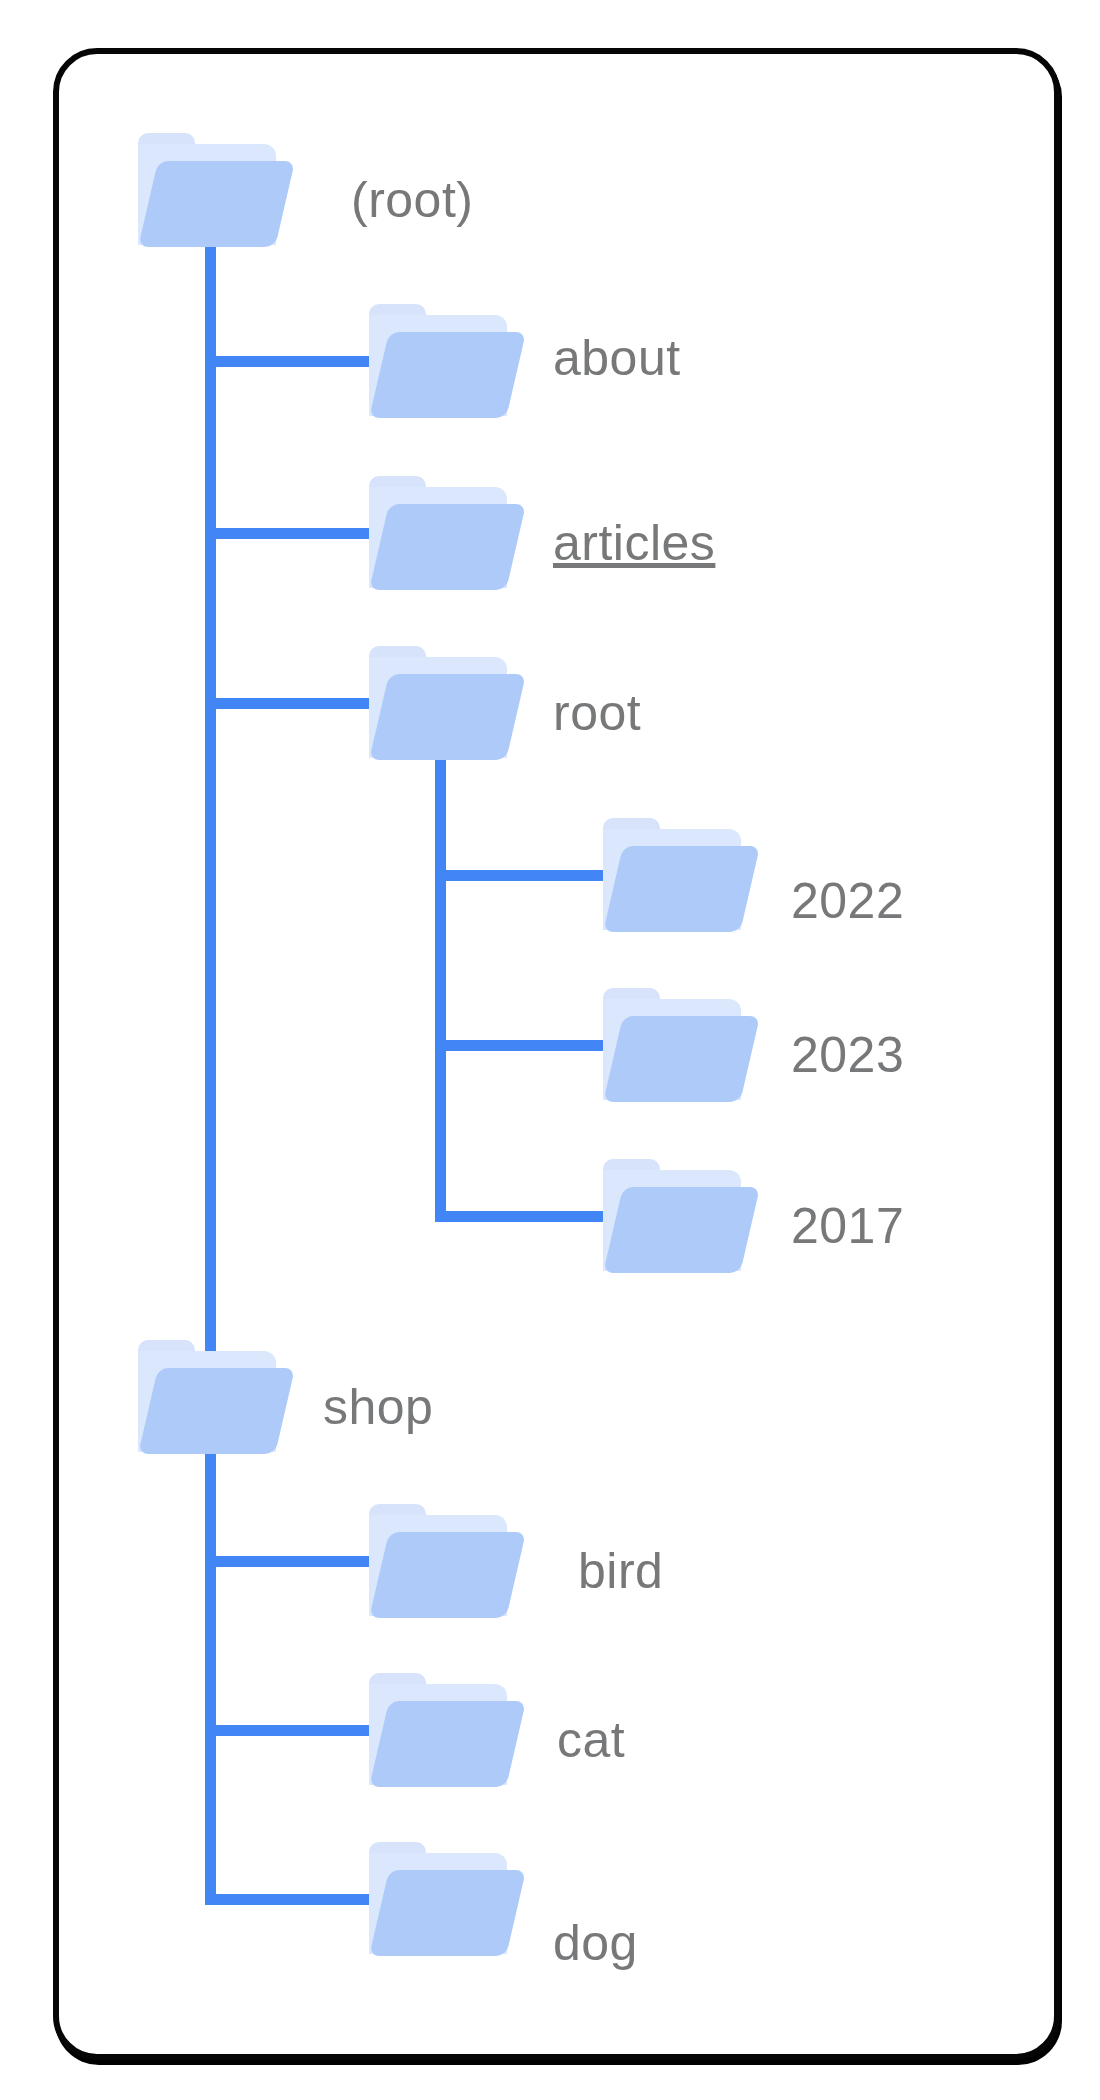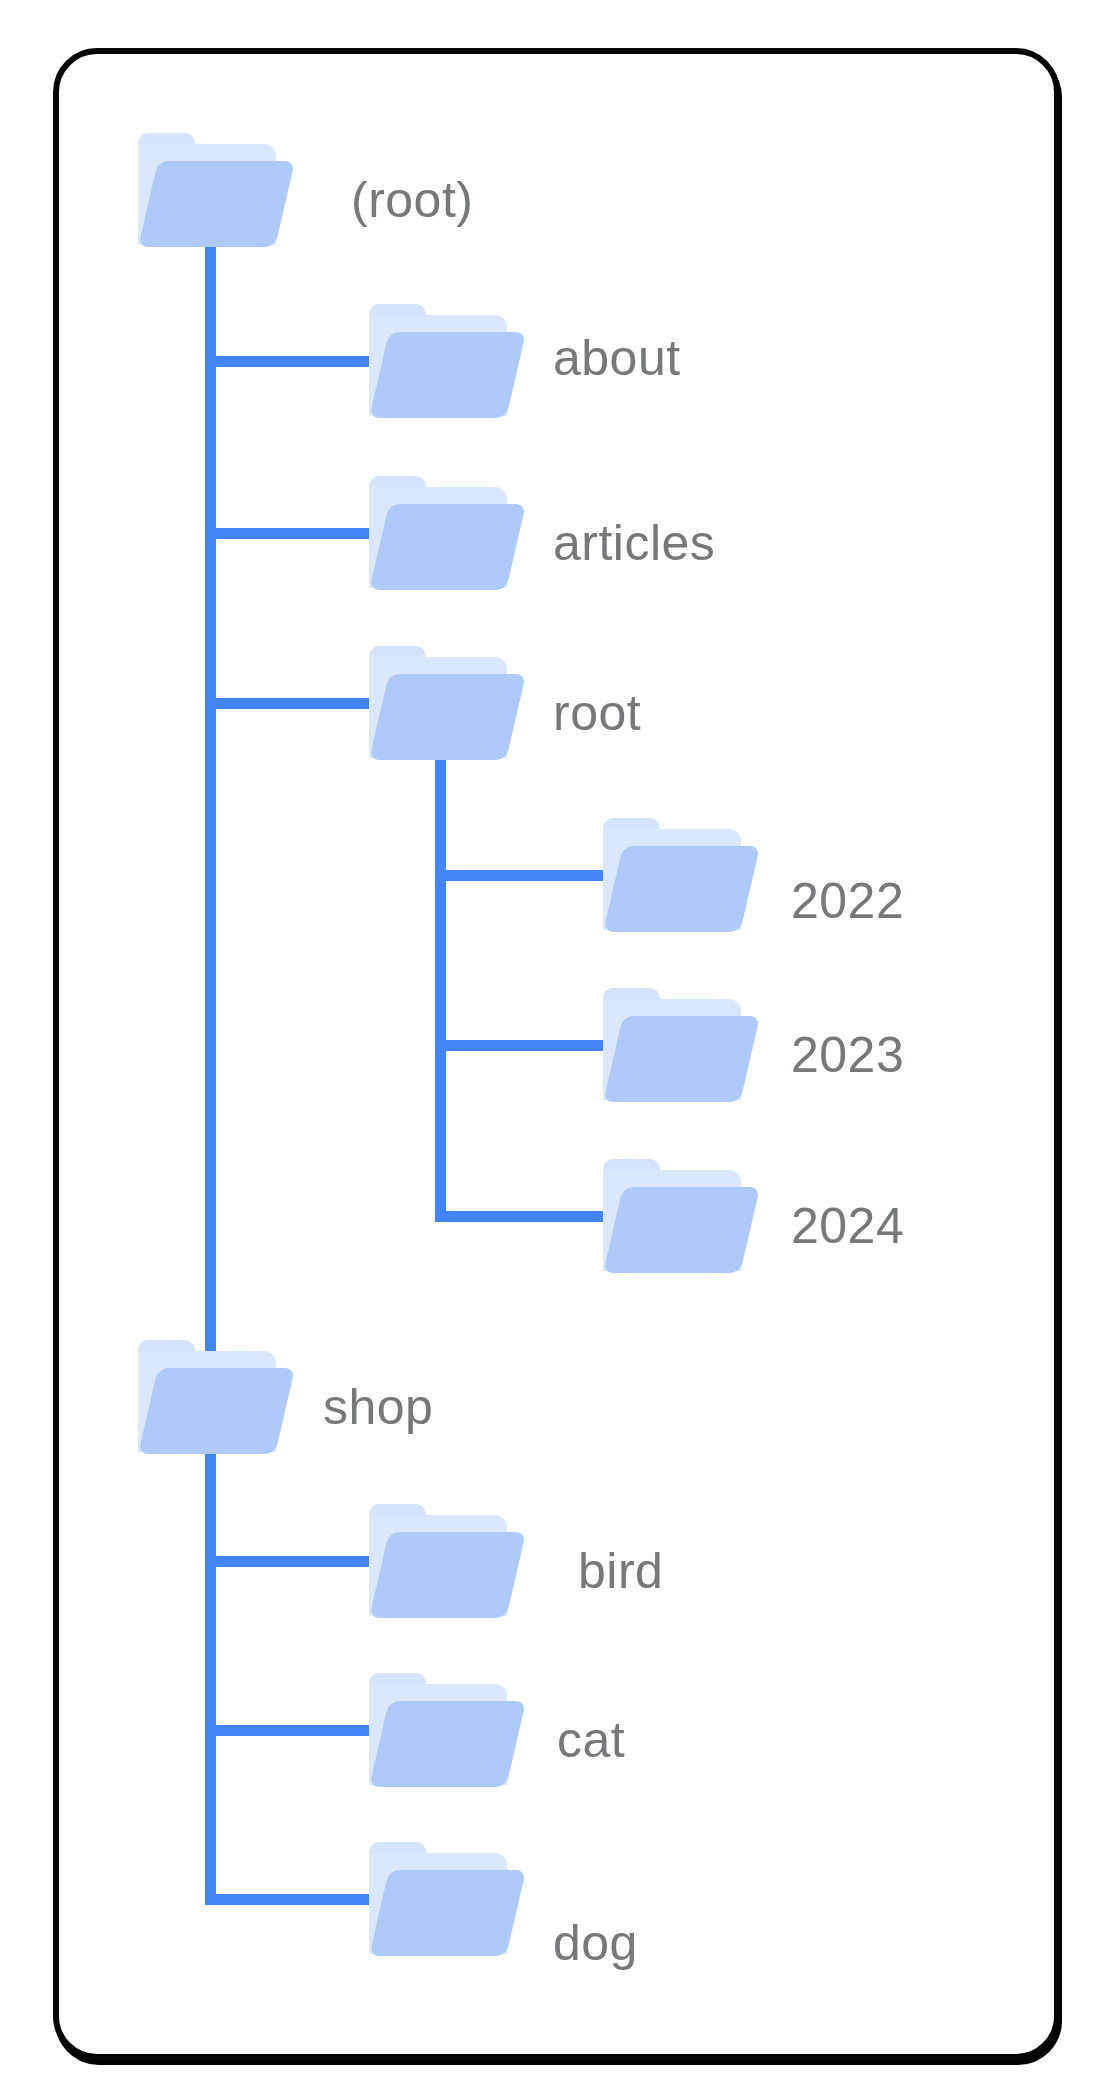--- a/index.html
+++ b/index.html
@@ -116,21 +116,21 @@
         <div class="tab"></div>
         <div class="back"></div>
         <div class="front"></div>
       </div>
       <div class="node-label" style="left: 553px; top: 333px;">about</div>
       <div class="folder" style="left: 369px; top: 476px;">
         <div class="tab"></div>
         <div class="back"></div>
         <div class="front"></div>
       </div>
-      <div class="node-label" style="left: 553px; top: 518px;">articles</div>
+      <div class="node-label" style="left: 553px; top: 518px; text-decoration: underline;">articles</div>
       <div class="folder" style="left: 369px; top: 646px;">
         <div class="tab"></div>
         <div class="back"></div>
         <div class="front"></div>
       </div>
       <div class="node-label" style="left: 553px; top: 688px;">root</div>
       <div class="folder" style="left: 603px; top: 818px;">
         <div class="tab"></div>
         <div class="back"></div>
         <div class="front"></div>
@@ -140,21 +140,21 @@
         <div class="tab"></div>
         <div class="back"></div>
         <div class="front"></div>
       </div>
       <div class="node-label" style="left: 791px; top: 1030px;">2023</div>
       <div class="folder" style="left: 603px; top: 1159px;">
         <div class="tab"></div>
         <div class="back"></div>
         <div class="front"></div>
       </div>
-      <div class="node-label" style="left: 791px; top: 1201px;">2024</div>
+      <div class="node-label" style="left: 791px; top: 1201px;">2017</div>
       <div class="folder" style="left: 138px; top: 1340px;">
         <div class="tab"></div>
         <div class="back"></div>
         <div class="front"></div>
       </div>
       <div class="node-label" style="left: 323px; top: 1382px;">shop</div>
       <div class="folder" style="left: 369px; top: 1504px;">
         <div class="tab"></div>
         <div class="back"></div>
         <div class="front"></div>

